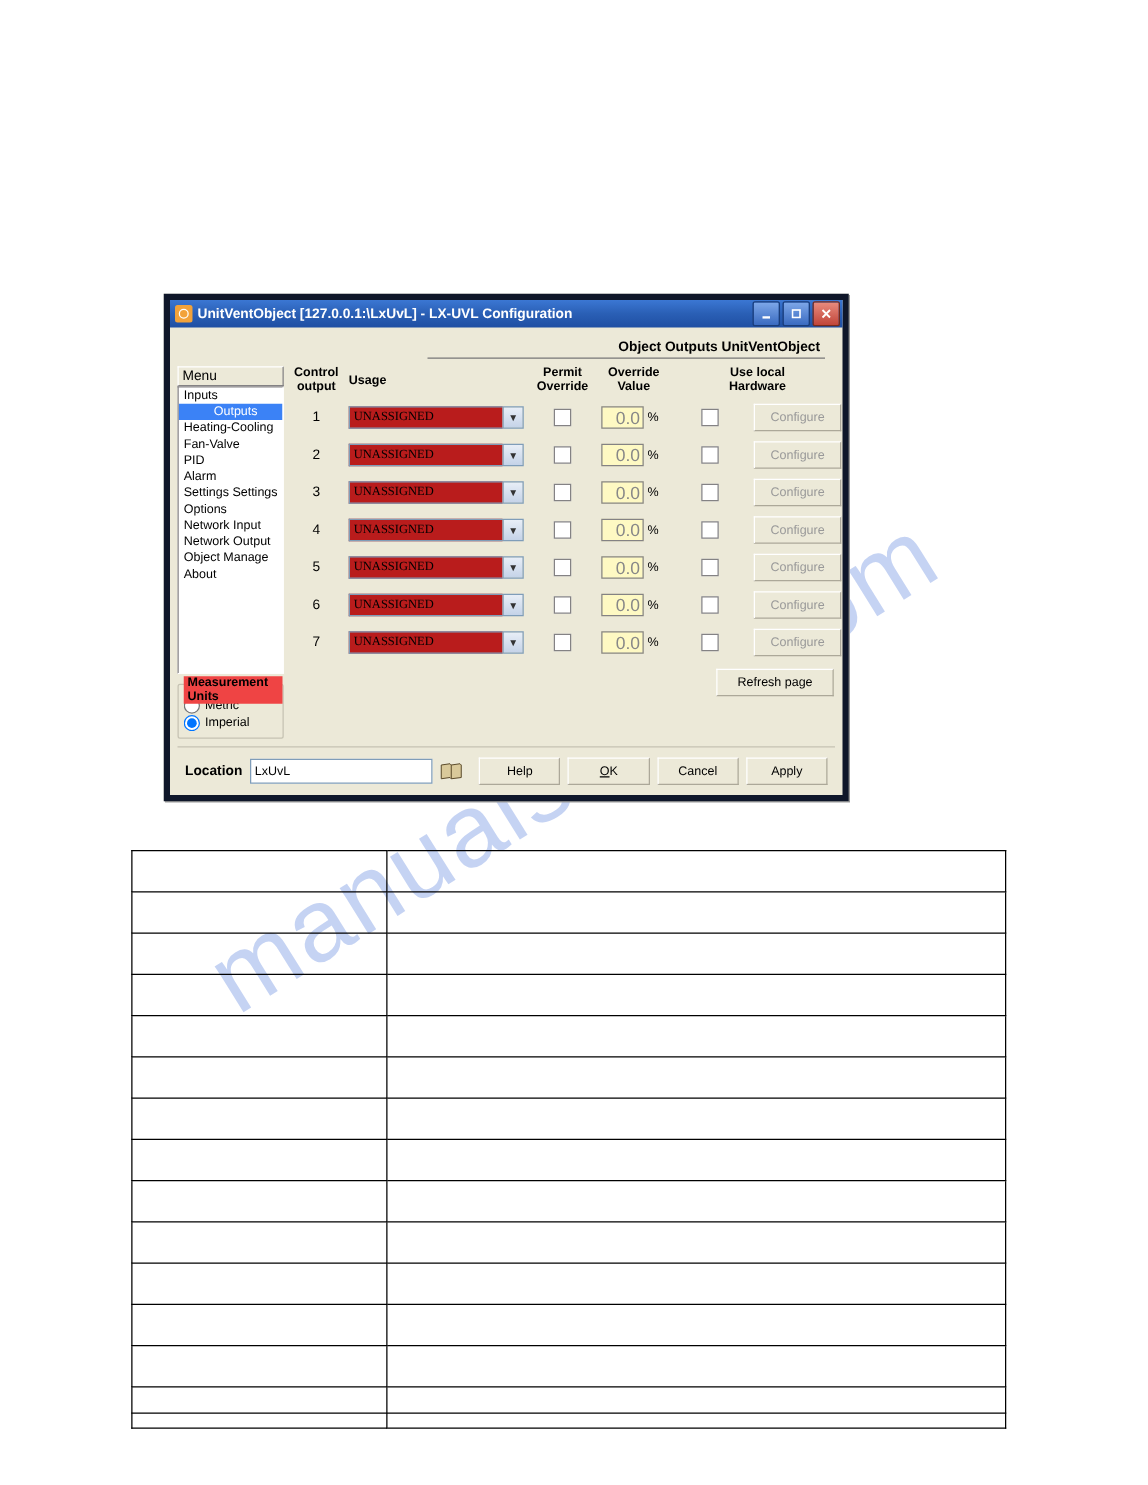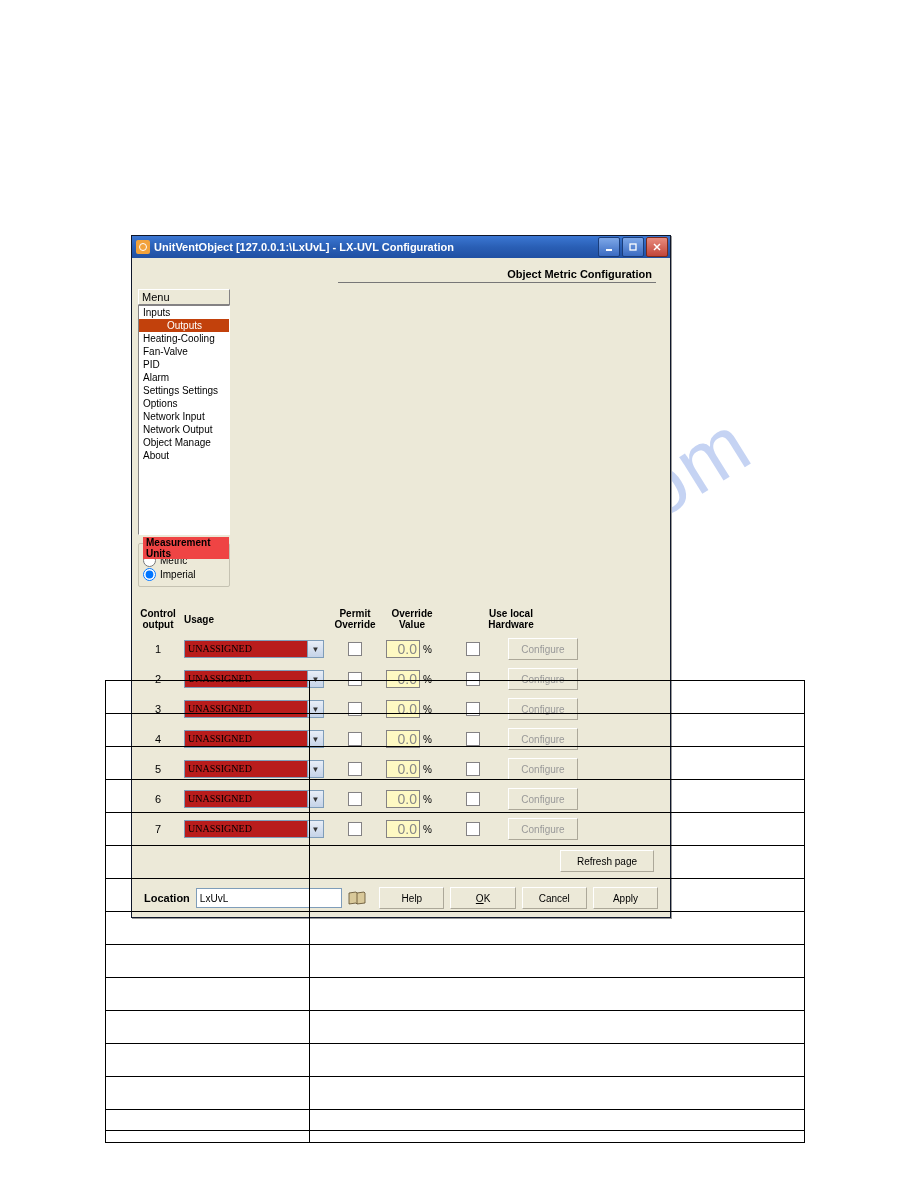--- a/index.html
+++ b/index.html
@@ -14,21 +14,21 @@
     height: 1188px;
     position: relative;
     background: #fff;
   }
   .window {
     position: absolute;
     left: 131px;
     top: 235px;
     width: 538px;
     background: #ece9d8;
-    border: 1px solid #0f172a;
+    border: 5px solid #0f172a;
     box-shadow: 1px 1px 0 #999;
   }
   .titlebar {
     height: 22px;
     background: linear-gradient(to bottom, #3b77d3 0%, #2a5fb5 50%, #1f4fa3 100%);
     display: flex;
     align-items: center;
     padding: 0 2px 0 4px;
     color: #fff;
     font-weight: bold;
@@ -83,22 +83,21 @@
     font-size: 11px;
     padding: 4px 12px 2px 0;
   }
   .section-divider {
     height: 1px;
     background: #777;
     margin: 0 8px 6px 200px;
   }
   .columns {
     display: flex;
-    gap: 21px;
-    flex-direction: column;
+    gap: 6px;
   }
   .sidebar {
     width: 92px;
     display: flex;
     flex-direction: column;
   }
   .menu-list {
     border: 1px solid #848284;
     border-right-color: #fff;
     border-bottom-color: #fff;
@@ -112,21 +111,21 @@
     border: 1px solid #848284;
     border-top-color: #fff;
     border-left-color: #fff;
     padding: 1px 3px;
   }
   .menu-item {
     padding: 1px 4px;
     white-space: nowrap;
   }
   .menu-item.selected {
-    background: #c2410c;
+    background: #3b82f6;
     color: #fff;
     padding-left: 28px;
   }
   .units-group {
     margin-top: 8px;
     border: 1px solid #c5c2b2;
     border-radius: 2px;
     position: relative;
     padding: 10px 4px 4px 4px;
     font-size: 10px;
@@ -327,21 +326,21 @@
         </div>
         <div class="winbtn close">
           <svg width="8" height="8" viewBox="0 0 8 8">
               <path d="M1 1 L7 7 M7 1 L1 7" stroke="#fff" stroke-width="1.5"></path>
             </svg>
         </div>
       </div>
     </div>
 
     <div class="client">
-      <div class="section-header">Object Metric Configuration</div>
+      <div class="section-header">Object Outputs UnitVentObject</div>
       <div class="section-divider"></div>
 
       <div class="columns">
 
         <div class="sidebar">
           <div class="menu-top">Menu</div>
           <div class="menu-list">
             <div class="menu-item">Inputs</div>
             <div class="menu-item selected">Outputs</div>
             <div class="menu-item">Heating-Cooling</div>

